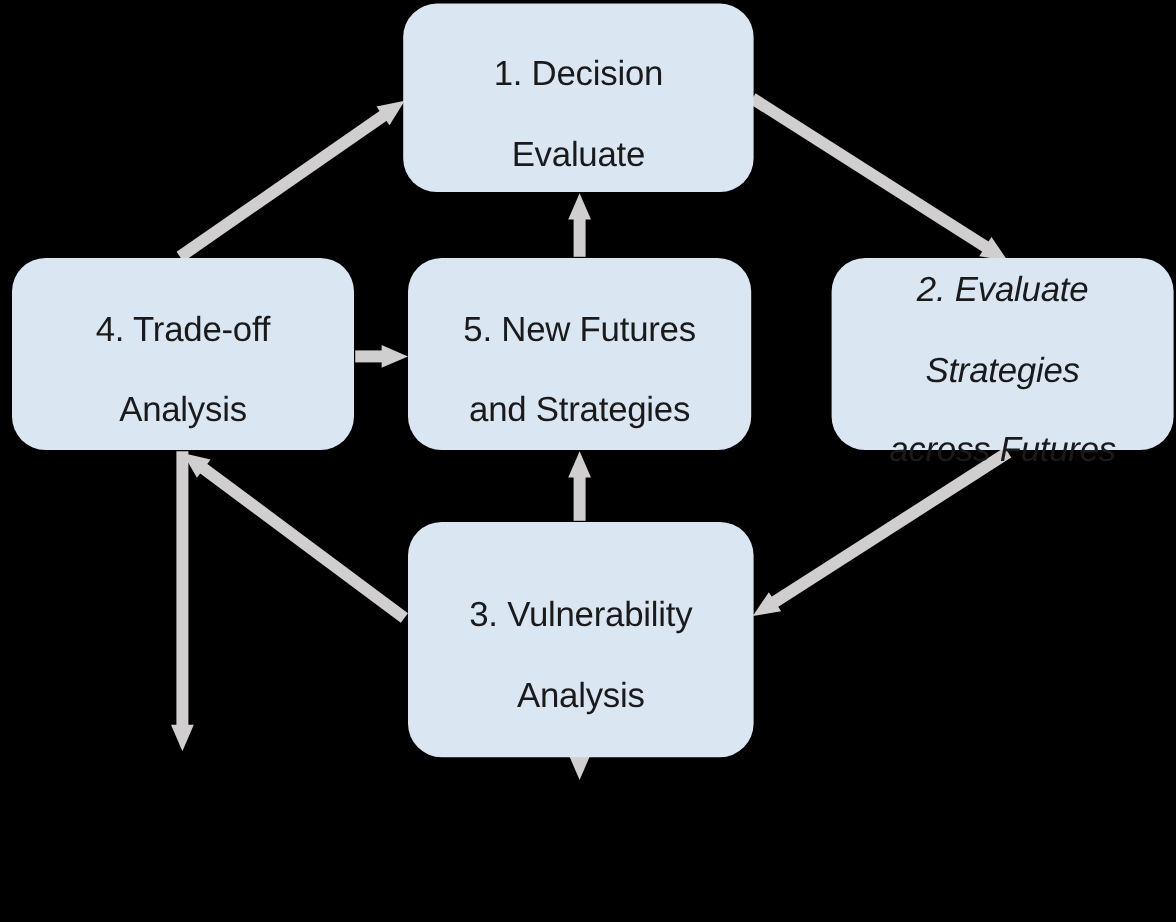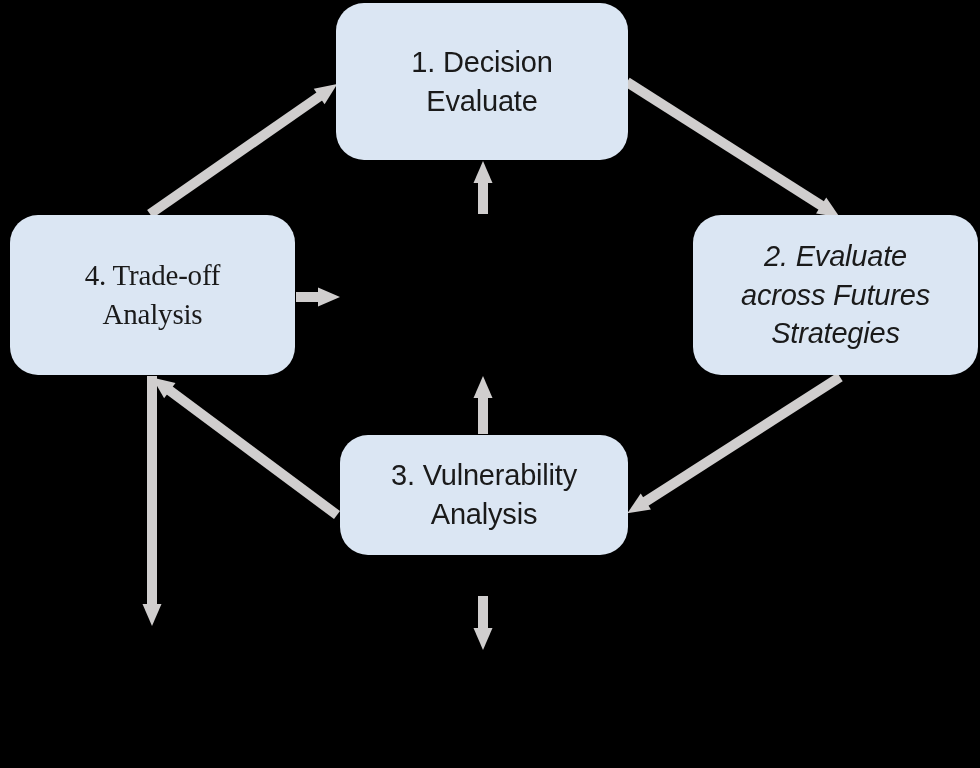--- a/index.html
+++ b/index.html
@@ -30,25 +30,25 @@
     flex-direction: column;
     align-items: center;
     justify-content: center;
     text-align: center;
     color: #1a1a1a;
     font-size: 29px;
     font-weight: 500;
     line-height: 1.34;
     letter-spacing: -0.2px;
   }
-  .node .tline { display: block; white-space: nowrap; }
+  .node .tline { display: block; white-space: nowrap; margin-top: 28px; }
   .node--1 { left: 336px; top: 3px;   width: 292px; height: 157px; }
   .node--2 { left: 693px; top: 215px; width: 285px; height: 160px; font-style: italic; }
-  .node--3 { left: 340px; top: 435px; width: 288px; height: 120px; }
-  .node--4 { left: 10px;  top: 215px; width: 285px; height: 160px; font-family: Liberation Serif, serif; }
+  .node--3 { left: 340px; top: 435px; width: 288px; height: 196px; }
+  .node--4 { left: 10px;  top: 215px; width: 285px; height: 160px; }
   .node--5 { left: 340px; top: 215px; width: 286px; height: 160px; }
 </style>
 </head>
 <body>
 
 <div class="stage">
 
   <svg class="arrows" width="980" height="768" viewBox="0 0 980 768" xmlns="http://www.w3.org/2000/svg">
     <defs>
       <marker id="ah" viewBox="0 0 24 24" refX="2" refY="12" markerWidth="24" markerHeight="24" orient="auto" markerUnits="userSpaceOnUse">
@@ -66,28 +66,32 @@
     <line x1="483" y1="596" x2="483" y2="629" stroke="#d0cece" stroke-width="10" marker-end="url(#ah)"></line>
   </svg>
 
   <div class="node node--1">
     <span class="tline">1. Decision</span>
     <span class="tline">Evaluate</span>
   </div>
 
   <div class="node node--2">
     <span class="tline">2. Evaluate</span>
+    <span class="tline">Strategies</span>
     <span class="tline">across Futures</span>
-    <span class="tline">Strategies</span>
   </div>
 
   <div class="node node--3">
     <span class="tline">3. Vulnerability</span>
     <span class="tline">Analysis</span>
   </div>
 
   <div class="node node--4">
     <span class="tline">4. Trade-off</span>
     <span class="tline">Analysis</span>
   </div>
 
+  <div class="node node--5">
+    <span class="tline">5. New Futures</span>
+    <span class="tline">and Strategies</span>
+  </div>
 
 </div>
 
 </body></html>

